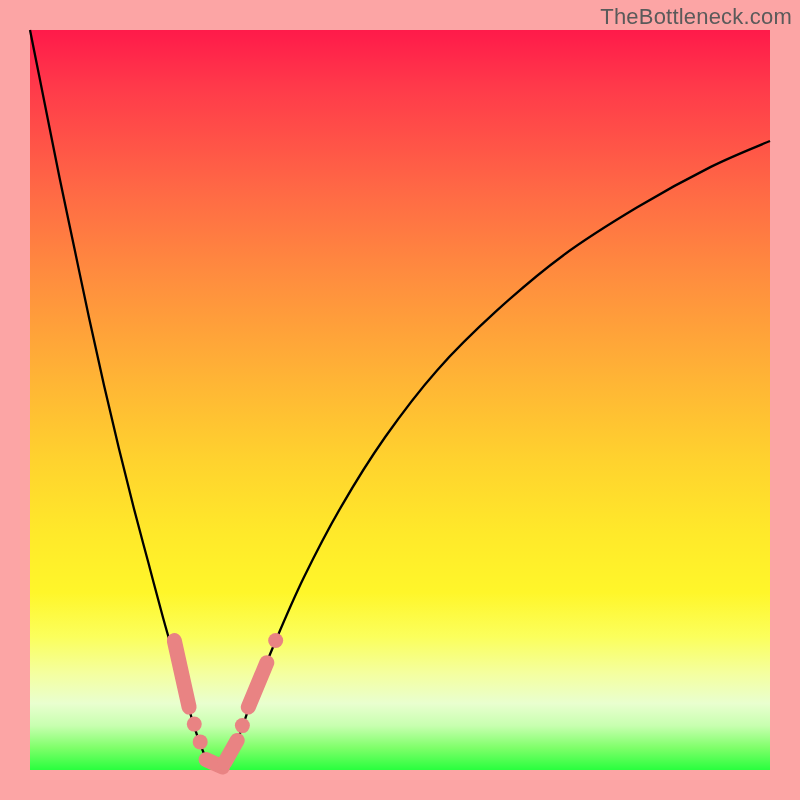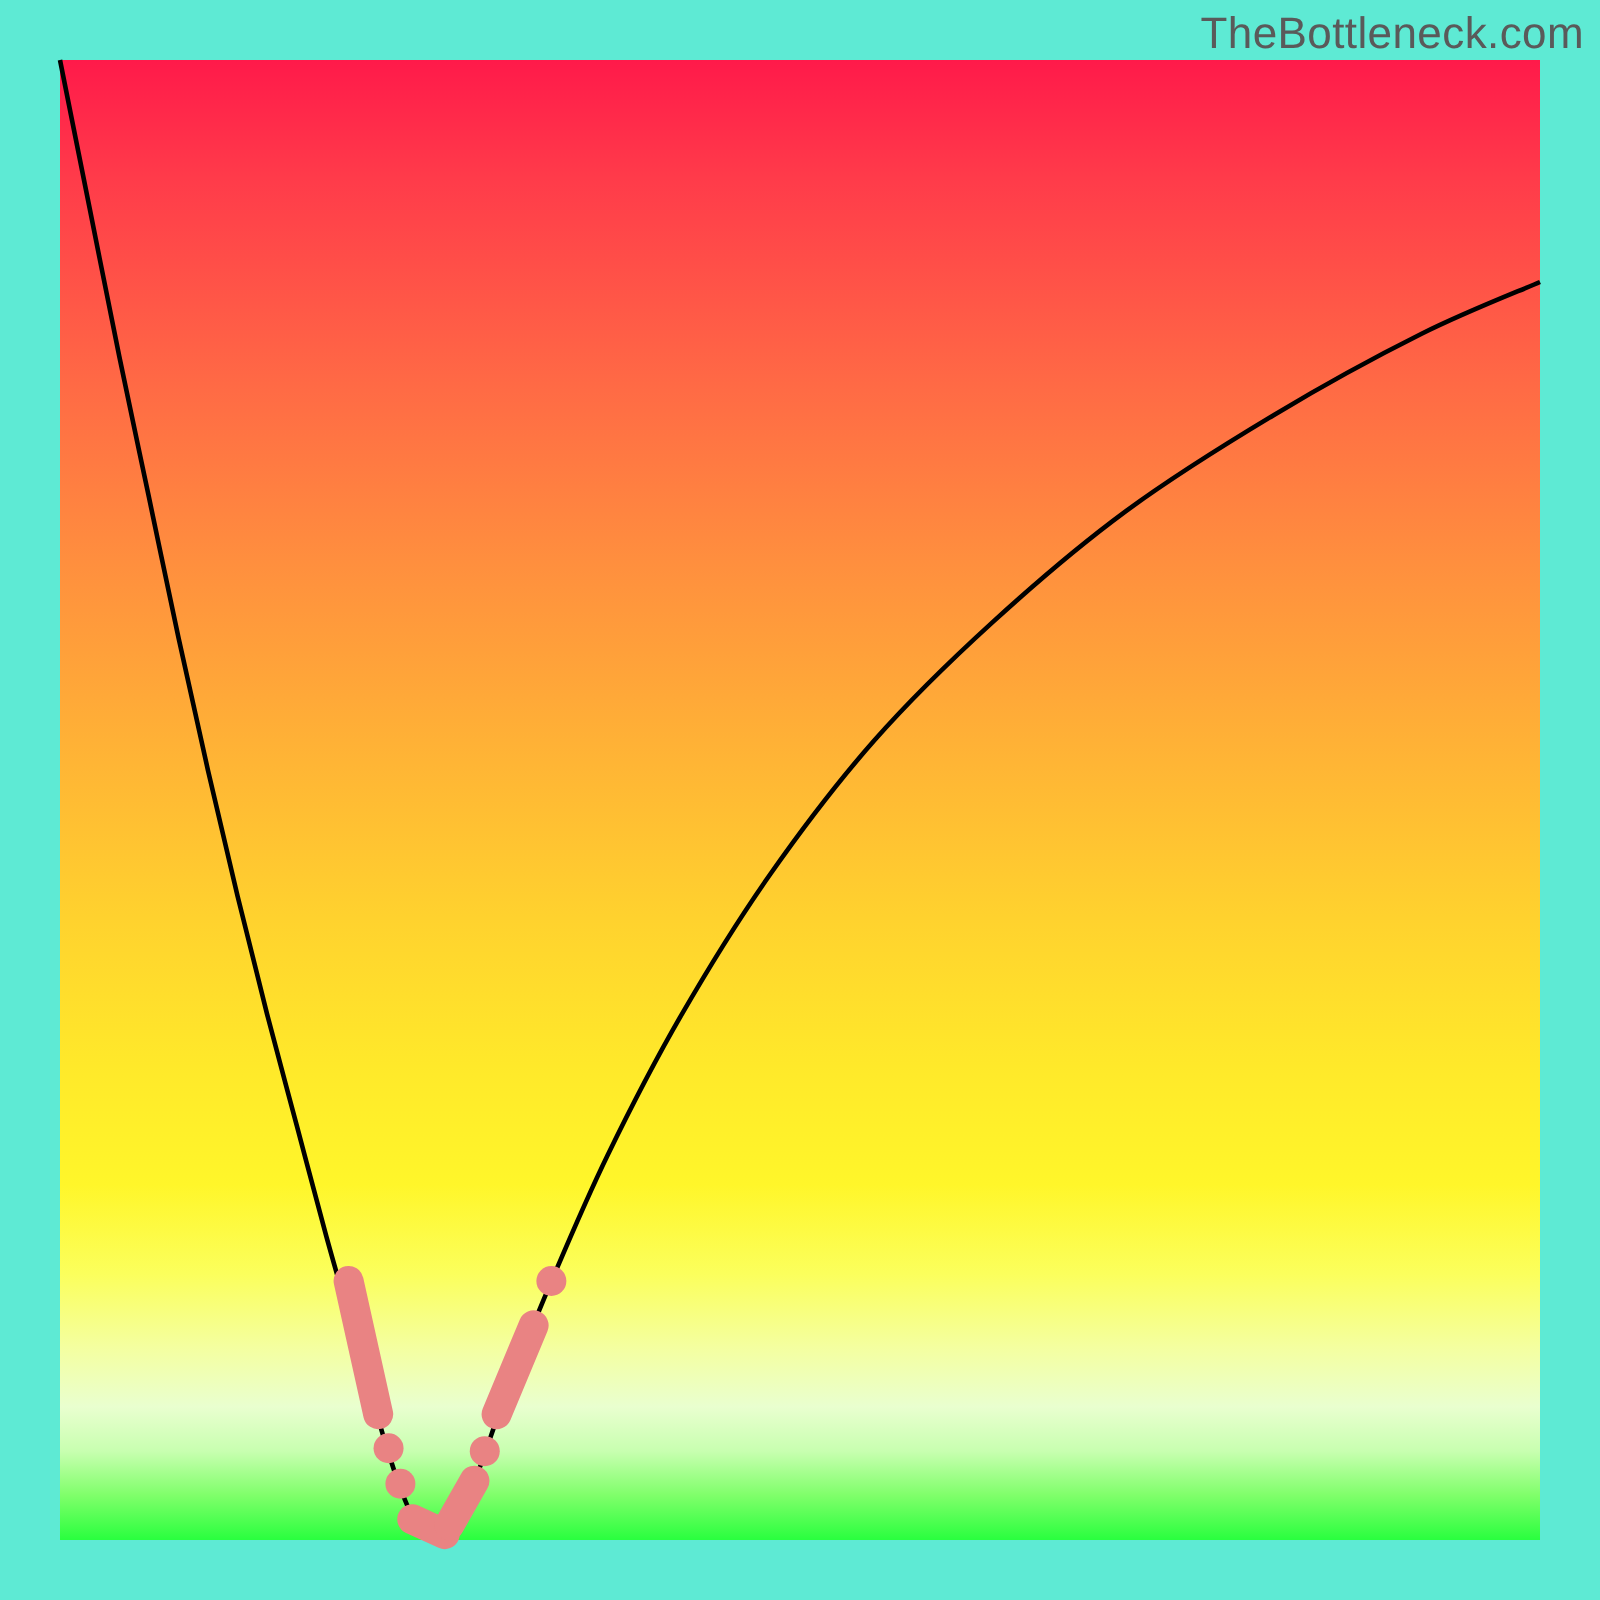--- a/index.html
+++ b/index.html
@@ -10,21 +10,21 @@
     overflow: hidden;
     background: #000;
     font-family: Arial, Helvetica, sans-serif;
   }
   .frame {
     position: absolute;
     left: 0;
     top: 0;
     width: 800px;
     height: 800px;
-    background: #5eead4;
+    background: #fca5a5;
   }
   .plot {
     position: absolute;
     left: 30px;
     top: 30px;
     width: 740px;
     height: 740px;
     
     background: linear-gradient(
       to bottom,

